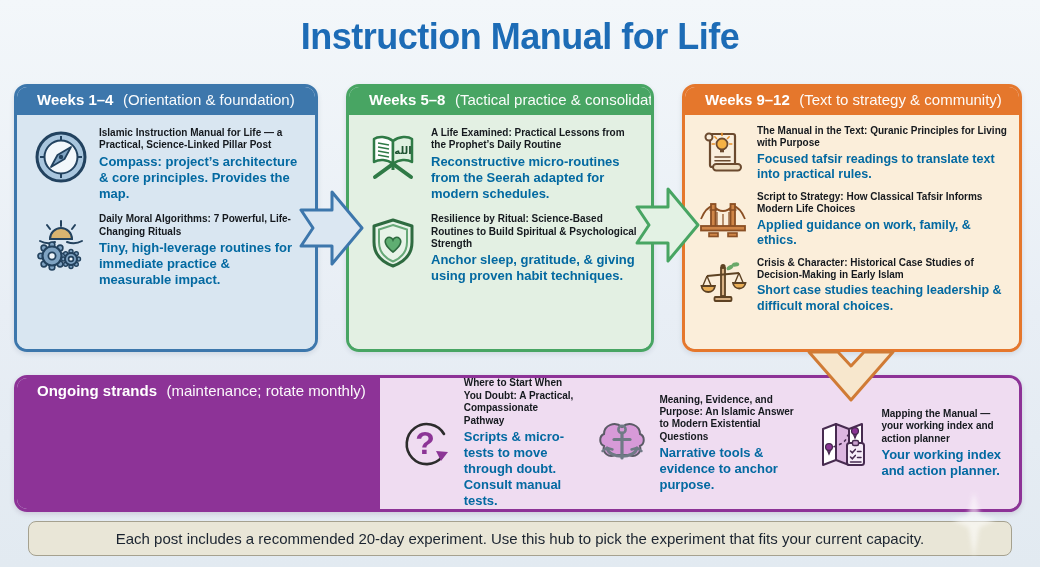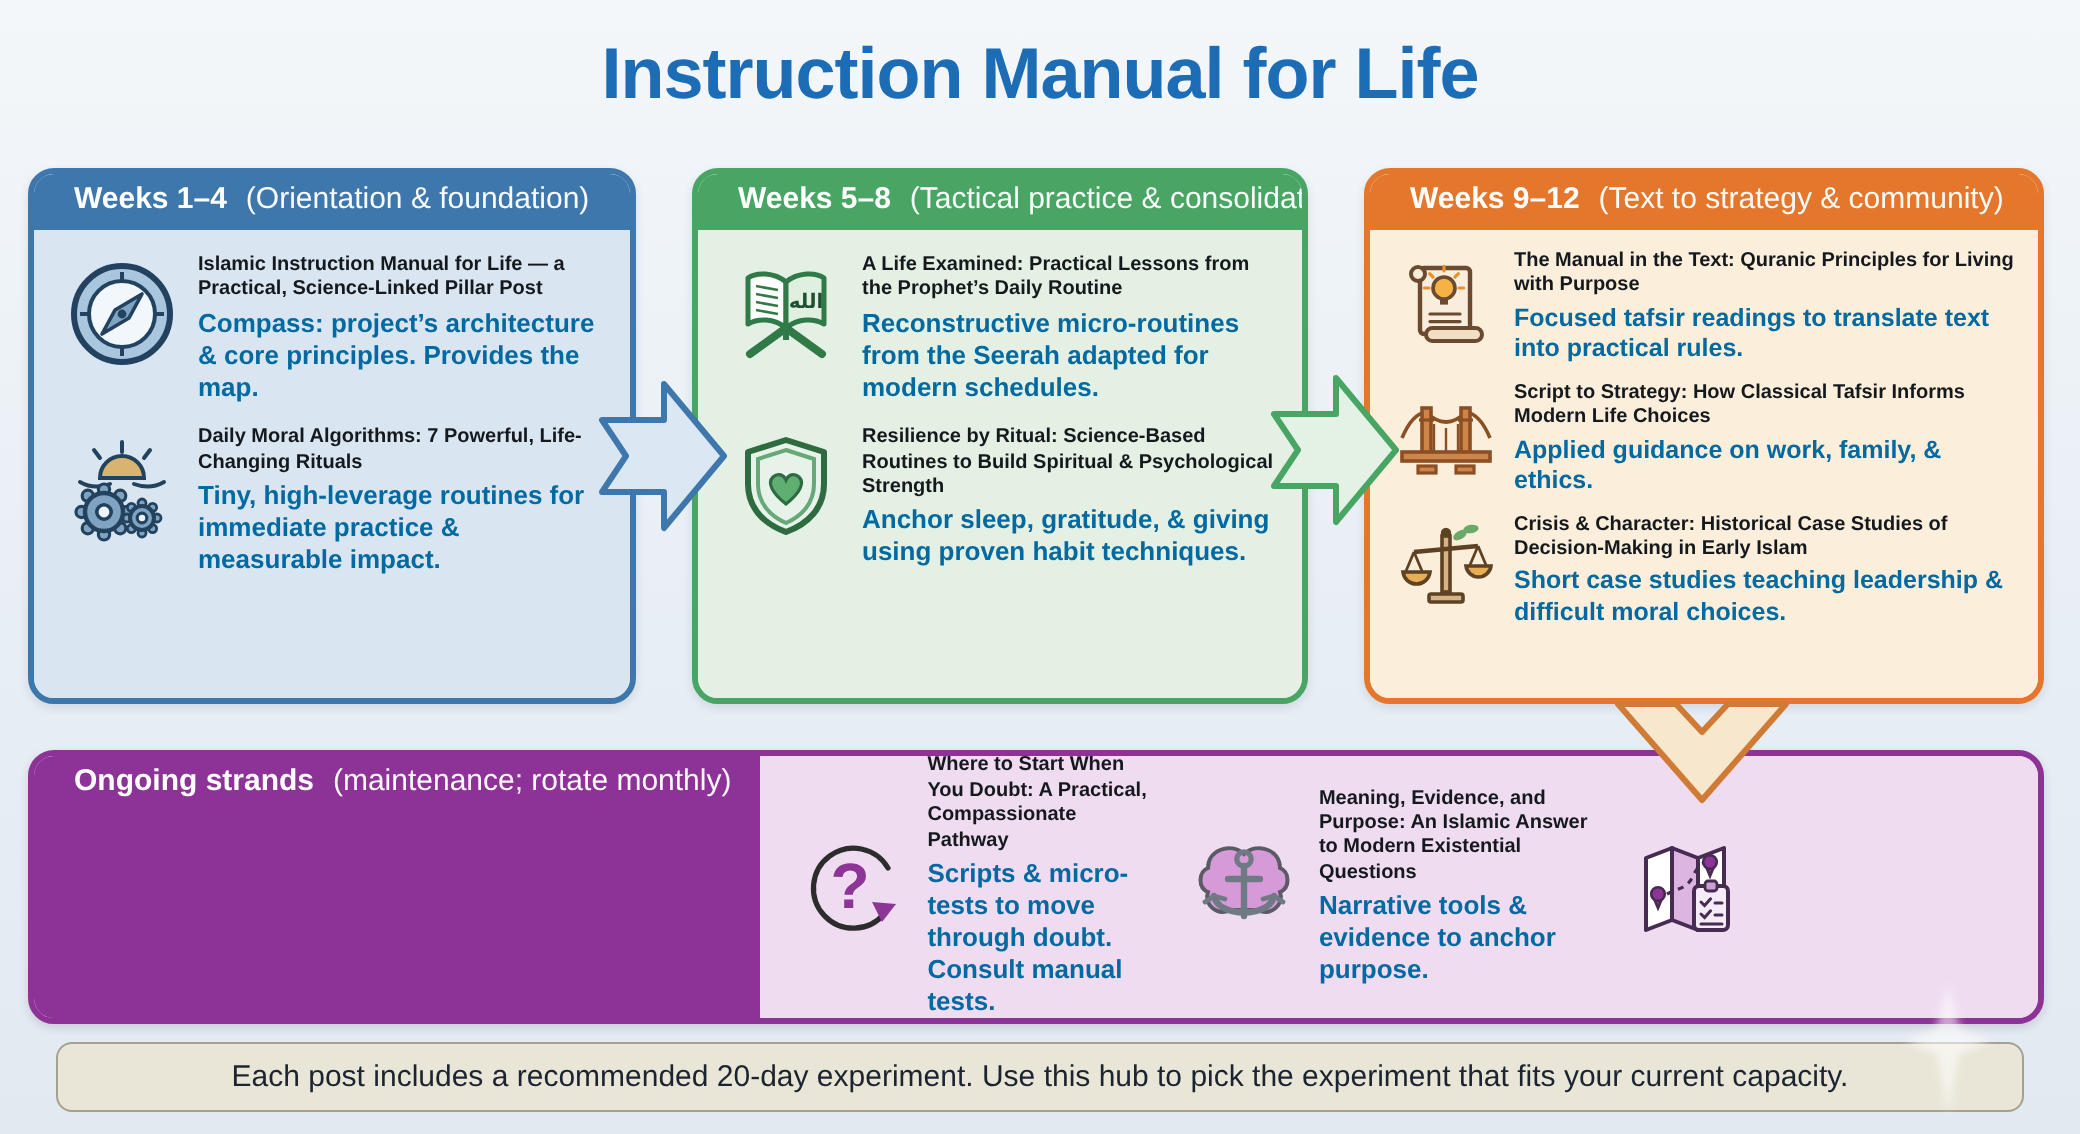--- a/index.html
+++ b/index.html
@@ -332,20 +332,24 @@
             <rect x="35.5" y="23.5" width="6" height="5" rx="1.5" fill="#c9a0ce" stroke="#472b50" stroke-width="1.4"></rect>
             <g stroke="#472b50" stroke-width="1.5" fill="none" stroke-linecap="round">
               <path d="M33.5,34 l1.8,1.8 3,-3.4"></path>
                 <line x1="40.5" y1="34.5" x2="44" y2="34.5"></line>
               <path d="M33.5,40 l1.8,1.8 3,-3.4"></path>
                 <line x1="40.5" y1="40.5" x2="44" y2="40.5"></line>
               <line x1="33.5" y1="45" x2="44" y2="45"></line>
             </g>
           </svg>
         </div>
+        <div class="txt">
+          <div class="item-title">Mapping the Manual — your working index and action planner</div>
+          <div class="item-desc">Your working index and action planner.</div>
+        </div>
       </div>
     </div>
   </div>
 
   <div id="footer-note">Each post includes a recommended 20-day experiment. Use this hub to pick the experiment that fits your current capacity.</div>
 
   <svg id="watermark" width="48" height="70" viewBox="0 0 48 70">
     <polygon points="24,2 31,28 24,68 17,28" fill="#ffffff"></polygon>
     <polygon points="2,30 24,23 46,30 24,40" fill="#ffffff"></polygon>
   </svg>

